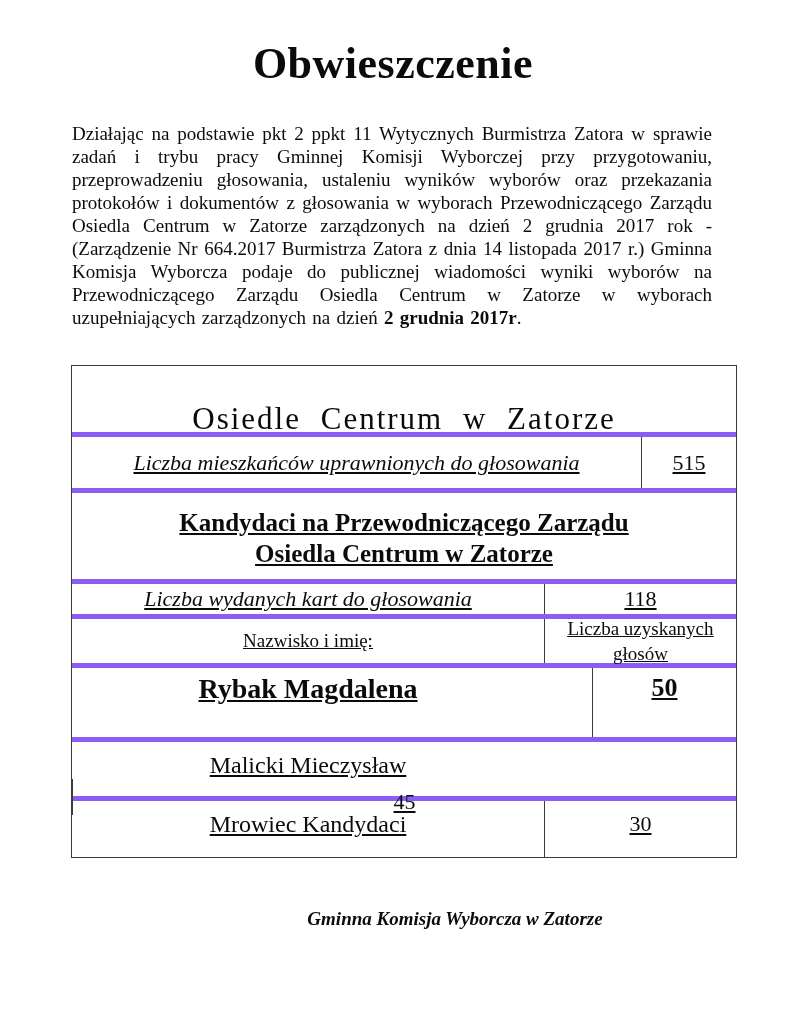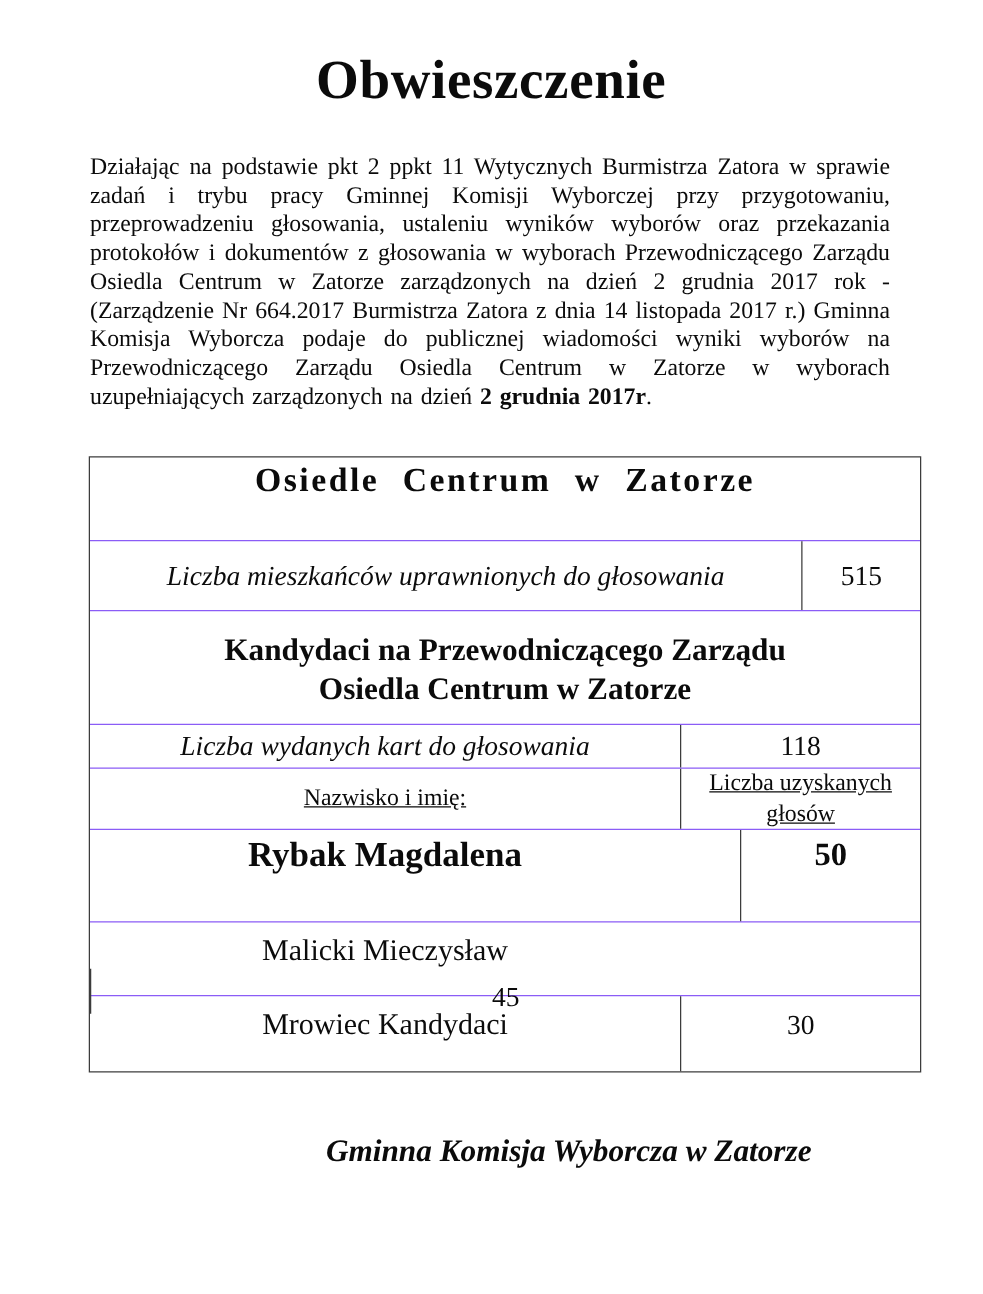--- a/index.html
+++ b/index.html
@@ -31,41 +31,42 @@
     word-spacing:1.5px;
   }
   .intro b { font-weight:bold; }
 
   .tbl {
     width:666px;
     margin:36px 0 0 71px;
     border:1px solid #3c3c3c;
   }
   .row { display:flex; width:100%; }
-  .row + .row { border-top:1px solid #8b5cf6; }
+  .row + .row { border-top:5px solid #8b5cf6;text-decoration:underline; }
   .cell { display:flex; }
   .cell.right { border-left:1px solid #3c3c3c; flex:1; justify-content:center; }
   .cell.full { width:100%; justify-content:center; }
   .lw1 { width:569px; }
   .lw2 { width:472px; }
 
   .r1 { height:66px; }
   .r2 { height:56px; }
   .r3 { height:91px; }
   .r4 { height:35px; }
   .r5 { height:49px; }
   .r6 { height:74px;gap:48px; }
   .r7 { height:59px;flex-direction:column; }
   .r8 { height:61px; }
 
   .r1 .cell { align-items:flex-start; padding-top:3px; }
   .title-cell {
-    font-size:27px; font-weight:bold;
+    font-size:31px; font-weight:normal;
     letter-spacing:2px; word-spacing:10px;
     white-space:nowrap;
+    margin-top:32px;
   }
 
   .r2 .cell { align-items:center; justify-content:center; }
   .italic-label { font-style:italic; font-size:22px; }
 
   .r3 .cell { flex-direction:column; align-items:center; padding-top:4px; }
   .cand-cell { font-size:25px; font-weight:bold; line-height:31px; text-align:center; }
 
   .r4 .cell { align-items:center; justify-content:center; }
 
@@ -80,21 +81,21 @@
   .r7 .cell, .r8 .cell { padding-top:10px; }
   .r6 .name-cell { font-size:28px; font-weight:bold; }
   .r6 .num { font-size:26px; font-weight:bold; }
   .r7 .name-cell, .r8 .name-cell { font-size:24px; }
 
   .footer {
     margin-top:50px;
     margin-left:124px;
     width:662px;
     text-align:center;
-    font-size:25px;
+    font-size:19px;
     font-weight:bold;
     font-style:italic;
   }
 </style>
 </head>
 <body>
 
 <div class="page">
 
   <h1 class="doc-title">Obwieszczenie</h1>

